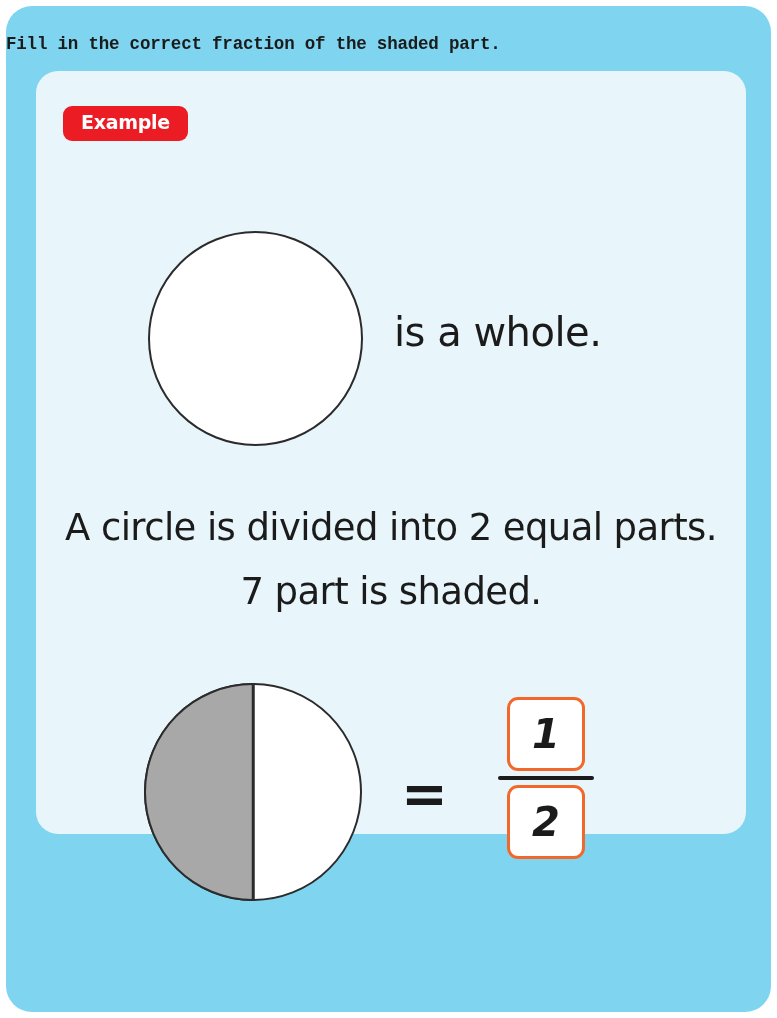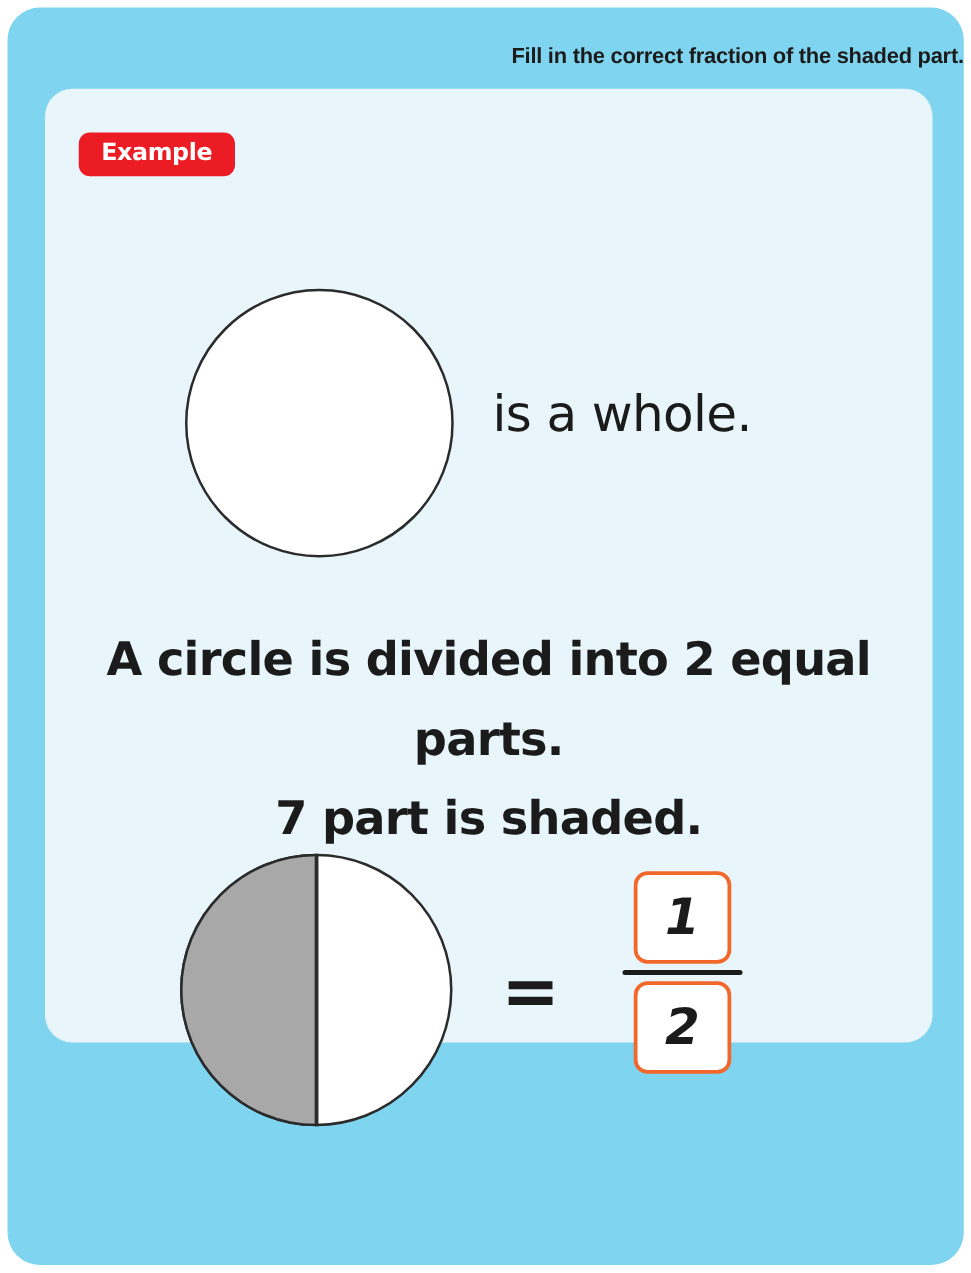--- a/index.html
+++ b/index.html
@@ -21,26 +21,26 @@
     height: 1006px;
     background: #7fd4ef;
     border-radius: 26px;
     box-sizing: border-box;
   }
   .worksheet-title {
     position: absolute;
     left: 0;
     top: 28px;
     width: 765px;
-    text-align: right;
+    text-align: left;
     font-size: 17.5px;
     font-weight: bold;
     color: #1b1b1b;
     letter-spacing: -0.2px;
-    font-family: Liberation Sans, sans-serif;
+    font-family: Liberation Mono, monospace;
   }
   .card {
     position: absolute;
     left: 30px;
     top: 65px;
     width: 710px;
     height: 763px;
     background: #e8f6fb;
     border-radius: 22px;
     box-sizing: border-box;
@@ -92,21 +92,20 @@
   .sentence {
     position: absolute;
     left: 0;
     top: 425px;
     width: 710px;
     text-align: center;
     font-size: 37px;
     line-height: 1.72;
     color: #1b1b1b;
     letter-spacing: -0.6px;
-    font-weight: bold;
   }
 
   
   .row-fraction {
     position: absolute;
     left: 0;
     top: 600px;
     width: 710px;
     height: 260px;
   }

